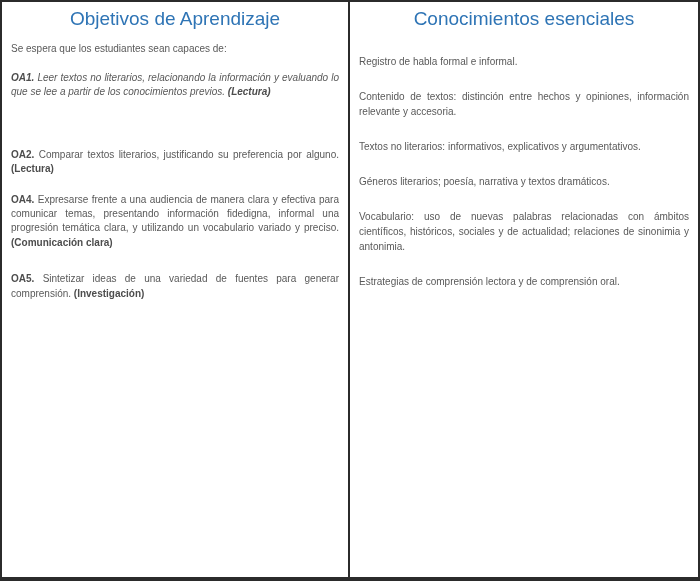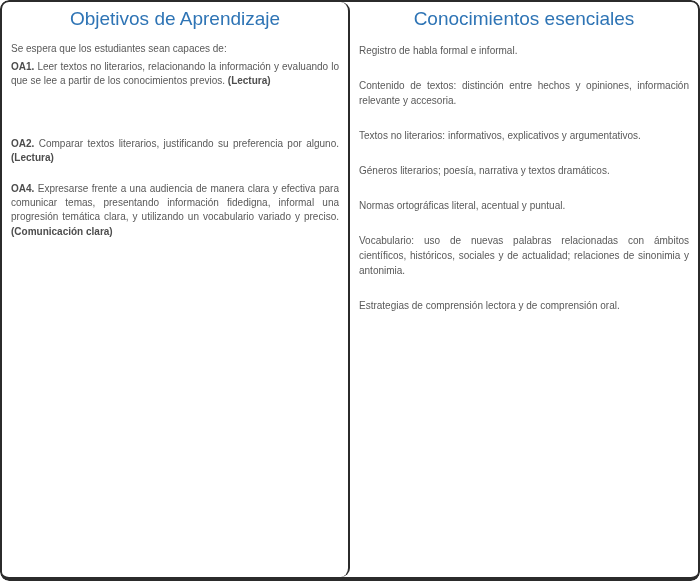--- a/index.html
+++ b/index.html
@@ -1,15 +1,15 @@
 <!DOCTYPE html>
 <html><head>
 <meta charset="utf-8">
 <style>
-  * { box-sizing: border-box; border-radius: 9px; }
+  * { box-sizing: border-box; }
   html, body { margin: 0; padding: 0; background: #fff; }
   .page {
     width: 700px; height: 581px;
     font-family: "Liberation Sans", "DejaVu Sans", sans-serif;
     background: #fff;
   }
   .obj-table {
     width: 700px; height: 581px;
     border: 2px solid #2b2b2b;
     border-bottom-width: 4px;
@@ -34,53 +34,53 @@
   .para {
     color: #595959;
     font-size: 10px;
     line-height: 1.44;
     text-align: justify;
     margin: 0 0 0 0;
   }
   .para b { font-weight: 700; color: #4d4d4d; }
   
   .col-left .intro   { margin-top: 8px; }
-  .col-left .oa1     { margin-top: 4px; }
+  .col-left .oa1     { margin-top: 15px; font-style: italic; }
   .col-left .oa2     { margin-top: 48px; }
   .col-left .oa3     { margin-top: 37px; }
   .col-left .oa4     { margin-top: 16px; }
   .col-left .oa5     { margin-top: 22px; }
   
   .col-right .para   { margin-top: 20px; line-height: 1.5; }
-  .col-right .para:first-of-type { margin-top: 9px; }
+  .col-right .para:first-of-type { margin-top: 20px; }
 </style>
 </head>
 <body>
 
 <div class="page">
   <div class="obj-table">
 
     <div class="col col-left">
       <div class="col-header">Objetivos de Aprendizaje</div>
       <p class="para intro">Se espera que los estudiantes sean capaces de:</p>
 
       <p class="para oa1"><b>OA1.</b> <span>Leer textos no literarios, relacionando la información y evaluando lo que se lee a partir de los conocimientos previos.</span> <b>(Lectura)</b></p>
 
       <p class="para oa2"><b>OA2.</b> <span>Comparar textos literarios, justificando su preferencia por alguno.</span> <b>(Lectura)</b></p>
 
 
       <p class="para oa4"><b>OA4.</b> <span>Expresarse frente a una audiencia de manera clara y efectiva para comunicar temas, presentando información fidedigna, informal una progresión temática clara, y utilizando un vocabulario variado y preciso.</span> <b>(Comunicación clara)</b></p>
 
+      <p class="para oa5"><b>OA5.</b> <span>Sintetizar ideas de una variedad de fuentes para generar comprensión.</span> <b>(Investigación)</b></p>
     </div>
 
     <div class="col col-right">
       <div class="col-header">Conocimientos esenciales</div>
       <p class="para">Registro de habla formal e informal.</p>
       <p class="para">Contenido de textos: distinción entre hechos y opiniones, información relevante y accesoria.</p>
       <p class="para">Textos no literarios: informativos, explicativos y argumentativos.</p>
       <p class="para">Géneros literarios; poesía, narrativa y textos dramáticos.</p>
-      <p class="para">Normas ortográficas literal, acentual y puntual.</p>
       <p class="para">Vocabulario: uso de nuevas palabras relacionadas con ámbitos científicos, históricos, sociales y de actualidad; relaciones de sinonimia y antonimia.</p>
       <p class="para">Estrategias de comprensión lectora y de comprensión oral.</p>
     </div>
 
   </div>
 </div>
 
 </body></html>

